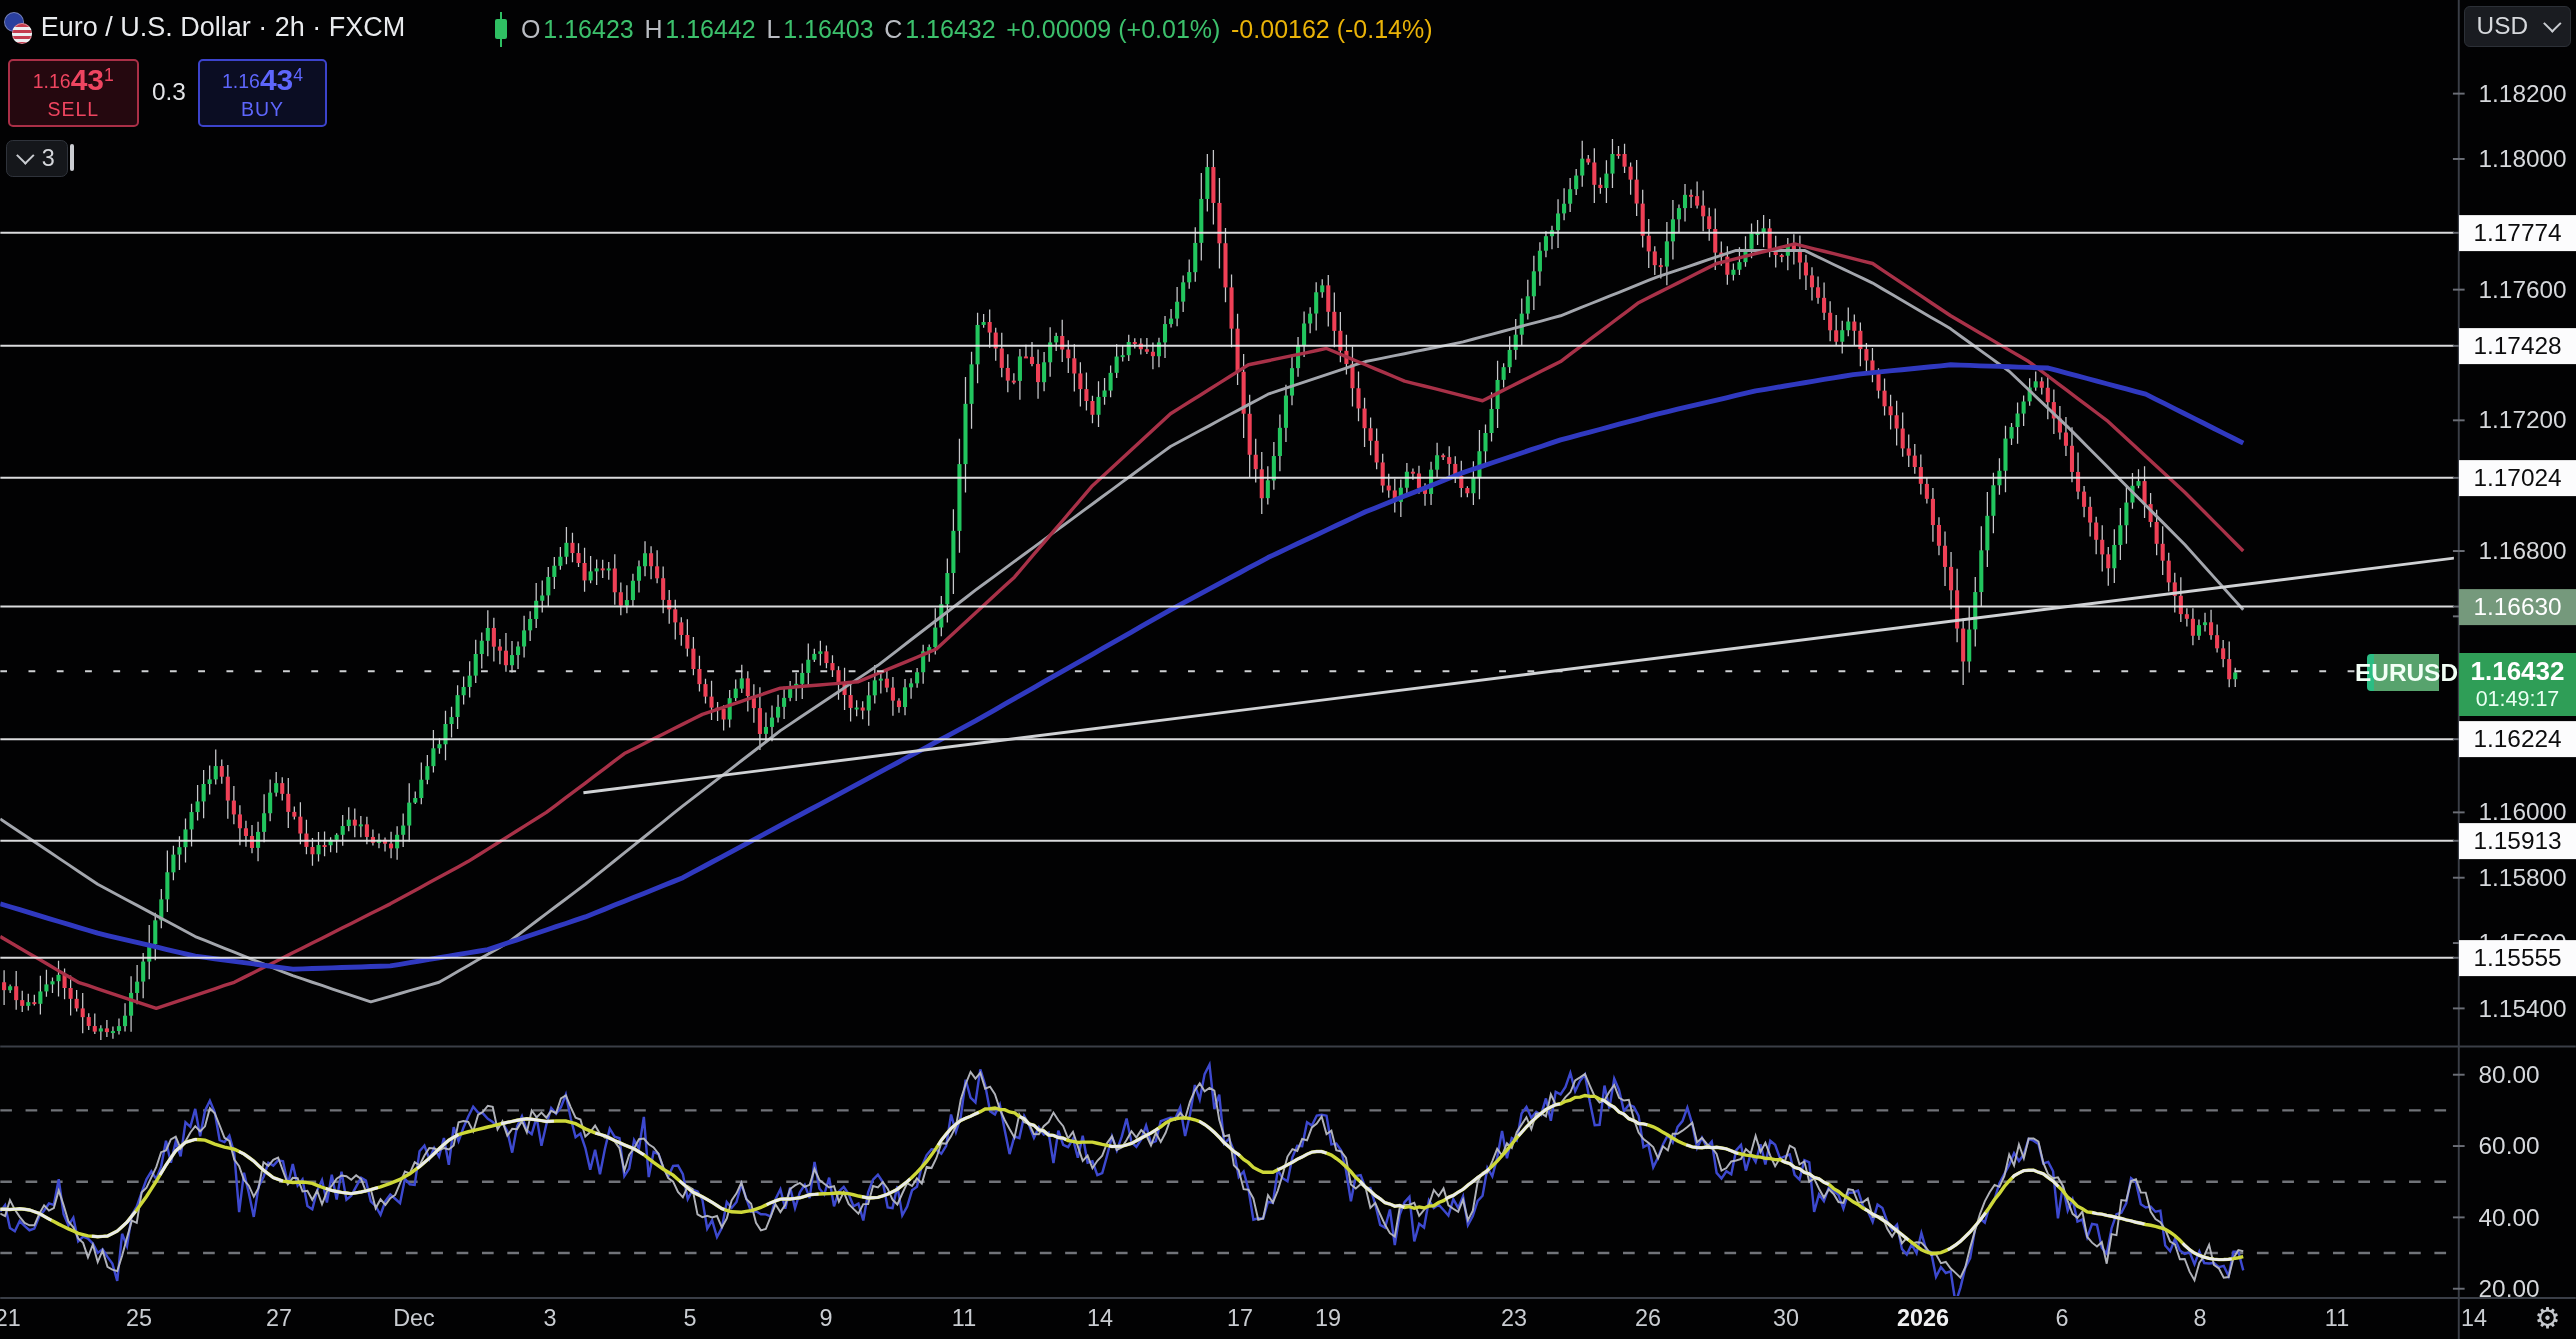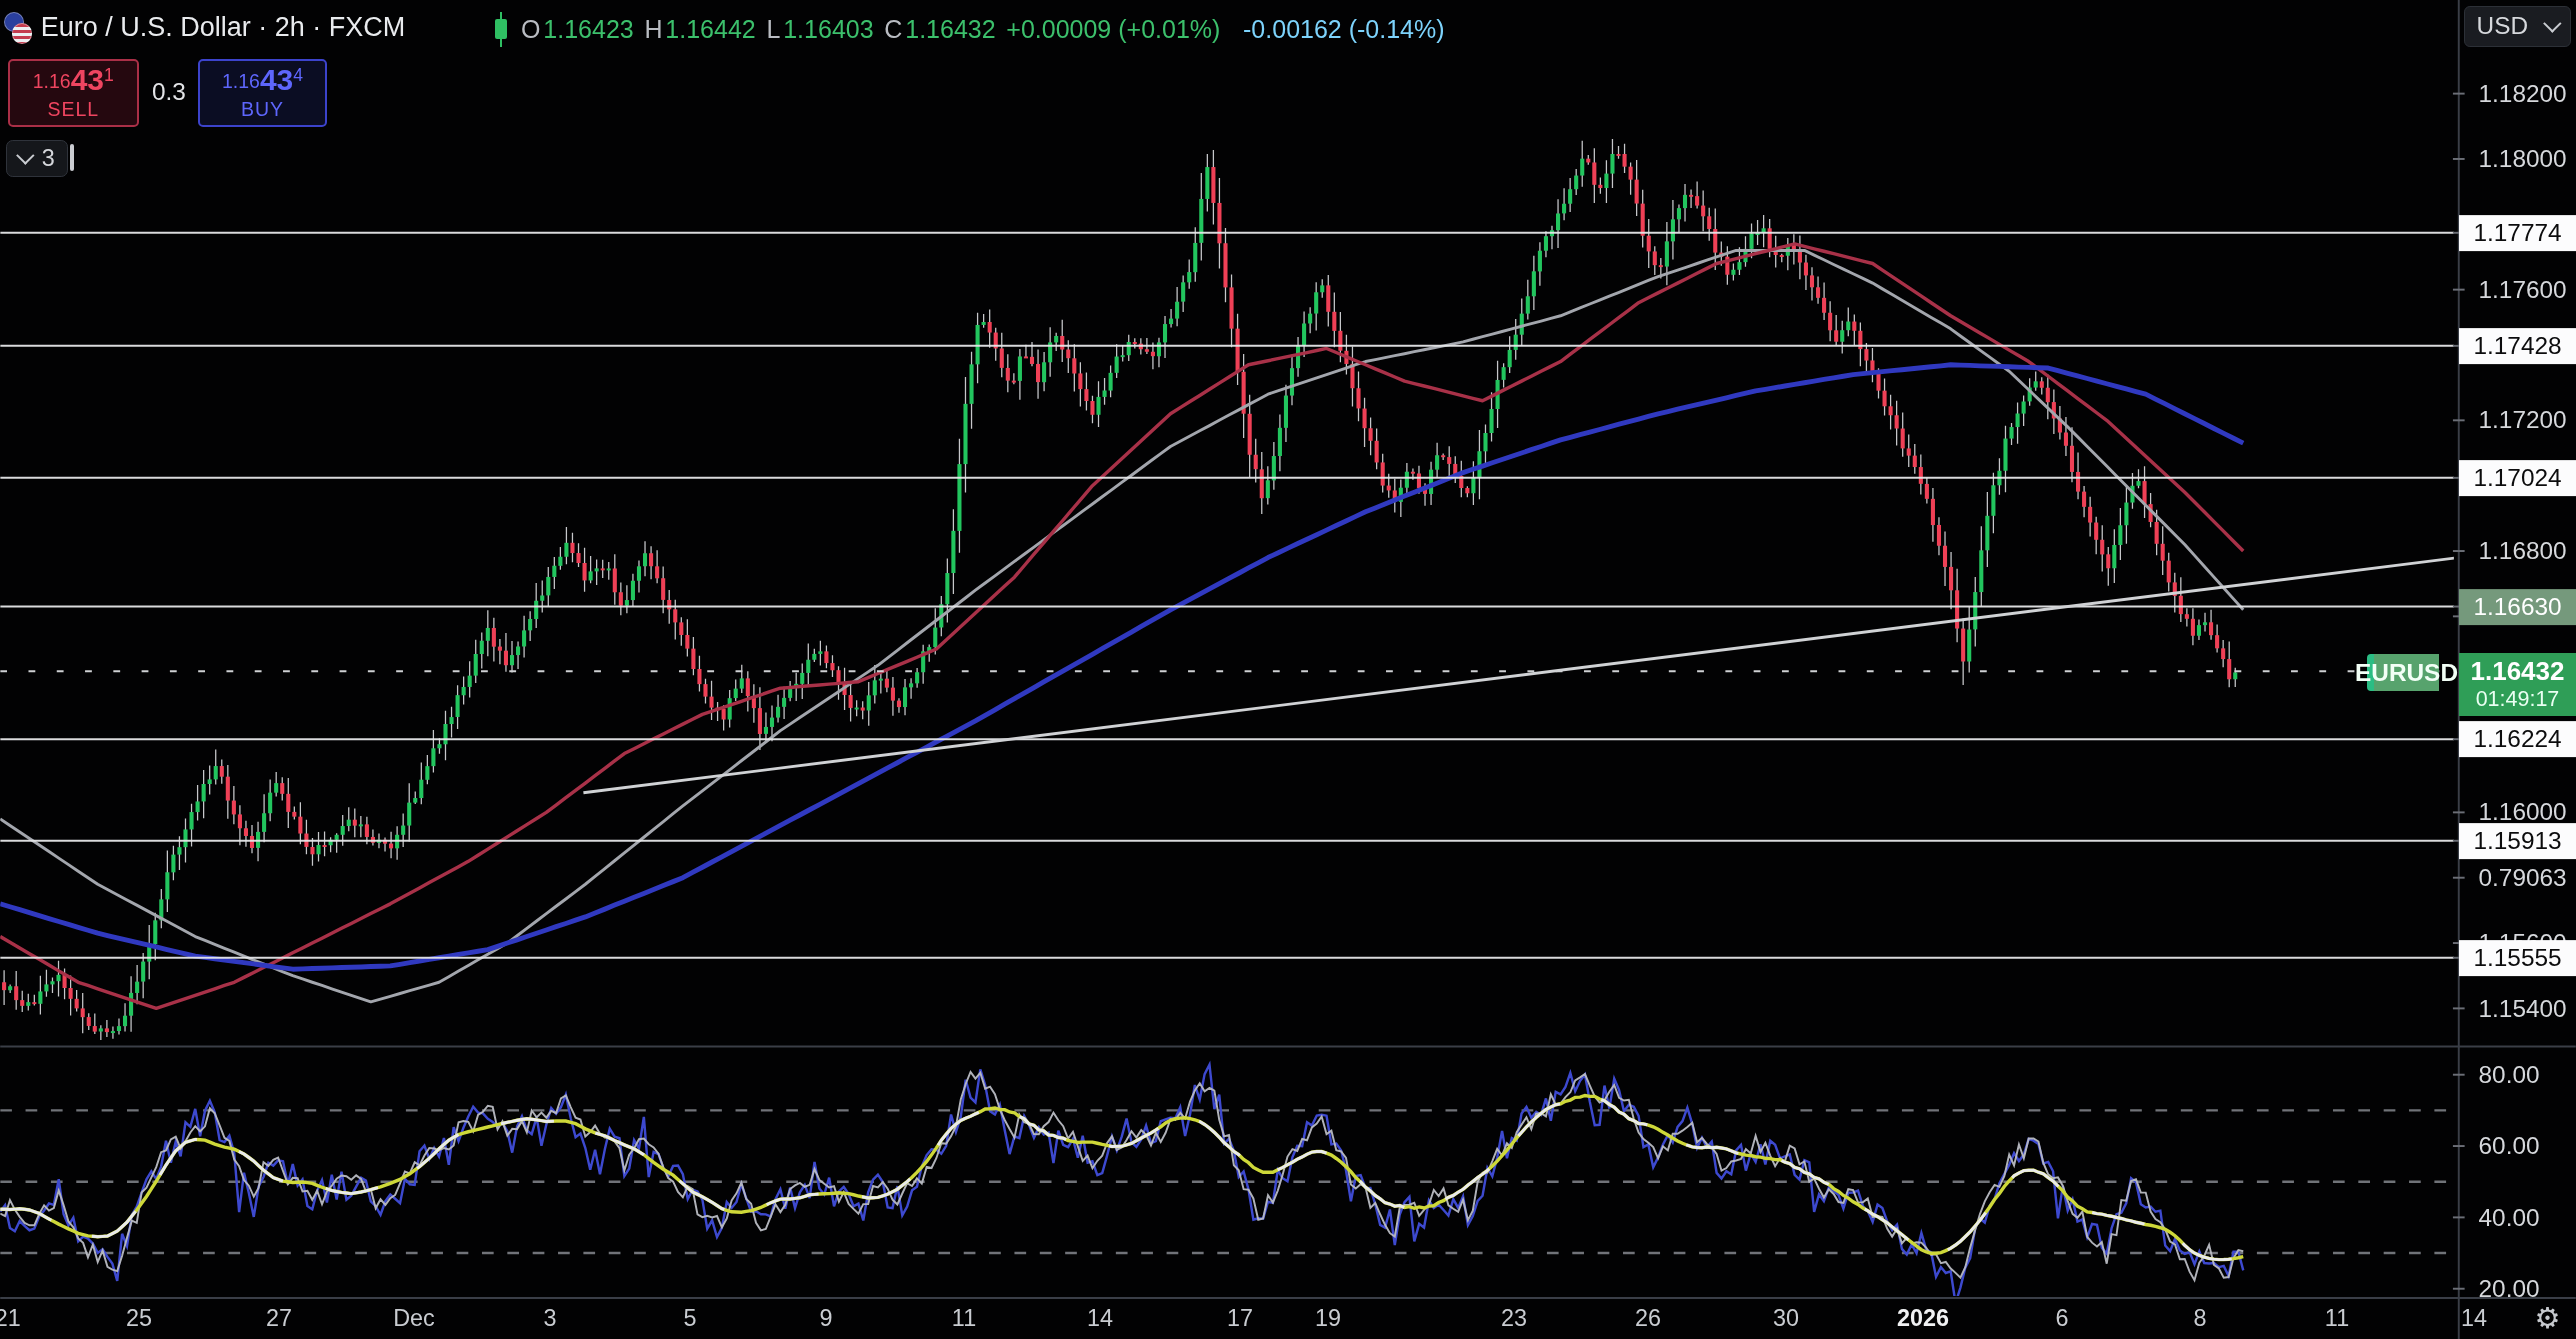--- a/index.html
+++ b/index.html
@@ -17,21 +17,21 @@
   #flag .us{position:absolute;left:7.8px;top:13.7px;width:18.5px;height:18.5px;border-radius:50%;
             background:repeating-linear-gradient(180deg,#c43b4e 0 2.9px,#eceff2 2.9px 5.9px);
             border:1px solid rgba(255,255,255,.4);}
   #chart-title{font-size:27px;color:#e9ebee;white-space:nowrap;}
   #mini-candle{position:absolute;left:492px;top:11.7px;width:17.6px;height:35px;z-index:5;}
   #mini-candle .wick{position:absolute;left:7.8px;top:0;width:2px;height:35px;background:#2fbf63;}
   #mini-candle .body{position:absolute;left:2.9px;top:7.8px;width:11.7px;height:19.5px;background:#2fbf63;border-radius:2px;}
   #ohlc-row{position:absolute;left:521px;top:14.6px;z-index:5;display:flex;gap:10.7px;font-size:25px;white-space:nowrap;}
   #ohlc-row .k{color:#b9bcc2;}
   #ohlc-row .v{color:#3cc06c;}
-  #ohlc-row .neg{color:#7dd3fc;margin-left:12px;}
+  #ohlc-row .neg{color:#eab308;}
   .trade-btn{position:absolute;top:59px;height:68px;z-index:5;border-radius:5px;display:flex;
              flex-direction:column;align-items:center;justify-content:center;cursor:pointer;box-sizing:border-box;}
   #sell-btn{left:7.8px;width:131px;background:rgba(40,9,16,.92);border:2px solid #aa2f47;color:#ef4560;}
   #buy-btn{left:198px;width:129px;background:rgba(12,14,38,.92);border:2px solid #3c43cc;color:#5e66fc;}
   .trade-price{display:flex;align-items:flex-start;line-height:1;}
   .trade-price .p1{font-size:19.5px;margin-top:6.8px;}
   .trade-price .p2{font-size:30px;font-weight:bold;}
   .trade-price .p3{font-size:17.6px;margin-top:2px;}
   .trade-label{font-size:19.5px;letter-spacing:1px;margin-top:2.9px;}
   #spread{position:absolute;left:142px;top:78px;width:54px;text-align:center;z-index:5;
@@ -570,21 +570,21 @@
       <div id="cur-price">1.16432</div>
       <div id="cur-count">01:49:17</div>
     </div>
   <div class="pl " style="top: 94px;">1.18200</div>
       <div class="pl " style="top: 159px;">1.18000</div>
       <div class="pl " style="top: 290px;">1.17600</div>
       <div class="pl " style="top: 420px;">1.17200</div>
       <div class="pl " style="top: 551px;">1.16800</div>
       <div class="pl " style="top: 616px;">1.16600</div>
       <div class="pl " style="top: 812px;">1.16000</div>
-      <div class="pl " style="top: 878px;">0.79063</div>
+      <div class="pl " style="top: 878px;">1.15800</div>
       <div class="pl " style="top: 943px;">1.15600</div>
       <div class="pl " style="top: 1009px;">1.15400</div>
       <div class="pl white" style="top: 233px;">1.17774</div>
       <div class="pl white" style="top: 346px;">1.17428</div>
       <div class="pl white" style="top: 478px;">1.17024</div>
       <div class="pl white" style="top: 739px;">1.16224</div>
       <div class="pl white" style="top: 841px;">1.15913</div>
       <div class="pl white" style="top: 958px;">1.15555</div>
       <div class="pl green" style="top: 607px;">1.16630</div>
       <div class="pl rsi" style="top: 1075px;">80.00</div>

